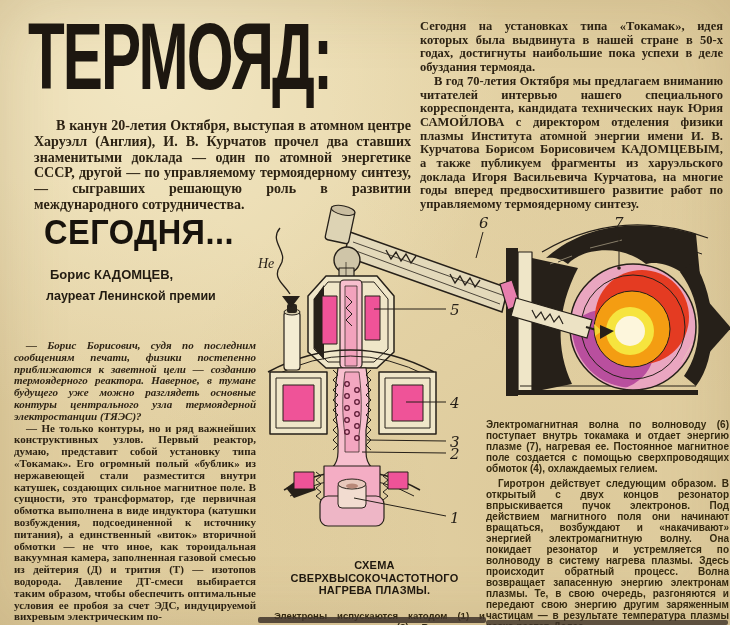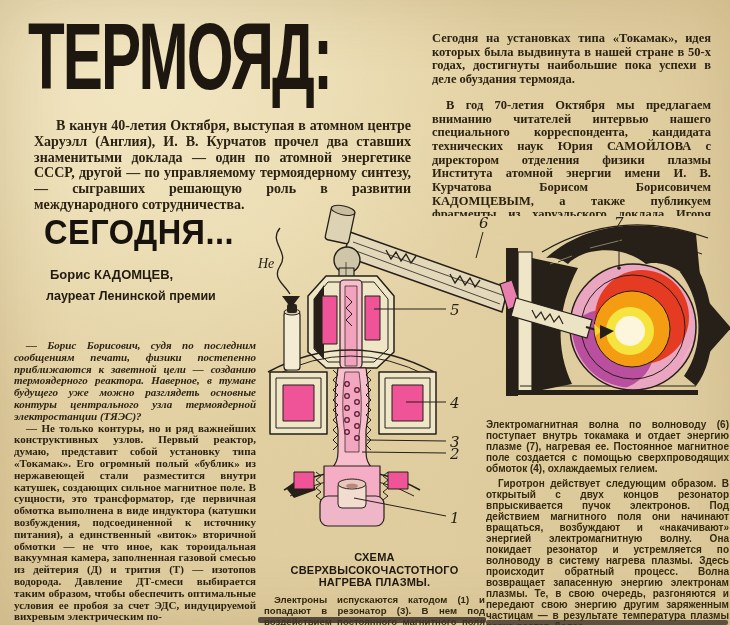--- a/index.html
+++ b/index.html
@@ -33,21 +33,21 @@
     left:34px;top:118px;width:377px;height:100px;
     font-weight:bold;font-size:14px;line-height:15.8px;
     text-align:justify;overflow:hidden;
   }
   .intro p{margin:0;text-indent:22px;}
   .lead{
     left:420px;top:20px;width:303px;height:196px;
     font-weight:bold;font-size:12.5px;line-height:13.7px;
     text-align:justify;overflow:hidden;
   }
-  .lead p{margin:12px;}
+  .lead p{margin:0;}
   .lead p.ind{text-indent:14px;}
   .sec-head{
     left:44px;top:214px;
     font-family:"Liberation Sans", sans-serif;
     font-weight:bold;font-size:35px;line-height:1;
     color:#17120c;letter-spacing:.5px;
     transform:scaleX(.93);transform-origin:left top;
     white-space:nowrap;
   }
   .author{
@@ -63,21 +63,21 @@
     text-align:justify;overflow:hidden;
   }
   .interview p{margin:0;text-indent:12px;}
   .interview .q{font-style:italic;}
   .caption{
     left:264px;top:546px;width:221px;height:79px;
     font-family:"Liberation Sans", sans-serif;
     overflow:hidden;
   }
   .caption .ct{
-    margin:5px;text-align:center;
+    margin:13px;text-align:center;
     font-weight:bold;font-size:11px;line-height:12.5px;
     letter-spacing:.2px;color:#1f180f;
   }
   .caption .cb{
     margin:1px 0 0 0;
     font-weight:bold;font-size:9.6px;line-height:11.1px;
     text-align:justify;text-indent:10px;color:#33290f;
   }
   .physics{
     left:486px;top:407px;width:243px;height:218px;
@@ -91,21 +91,21 @@
   .diagram{left:250px;top:200px;pointer-events:none;}
 </style>
 </head>
 <body>
 
 <div class="page">
 
   <div class="abs title">ТЕРМОЯД:</div>
 
   <div class="abs intro">
-    <p>В канун 40-летия Октября, выступая в атомном центре Харуэлл (Англия), И. В. Курчатов прочел два ставших знаменитыми доклада — один по атомной энергетике СССР, другой — по управляемому термоядерному синтезу,— сыгравших решающую роль в развитии международного сотрудничества.</p>
+    <p>В канун 20-летия Октября, выступая в атомном центре Харуэлл (Англия), И. В. Курчатов прочел два ставших знаменитыми доклада — один по атомной энергетике СССР, другой — по управляемому термоядерному синтезу,— сыгравших решающую роль в развитии международного сотрудничества.</p>
   </div>
 
   <div class="abs lead">
     <p>Сегодня на установках типа «Токамак», идея которых была выдвинута в нашей стране в 50-х годах, достигнуты наибольшие пока успехи в деле обуздания термояда.</p>
     <p class="ind">В год 70-летия Октября мы предлагаем вниманию читателей интервью нашего специального корреспондента, кандидата технических наук Юрия САМОЙЛОВА с директором отделения физики плазмы Института атомной энергии имени И. В. Курчатова Борисом Борисовичем КАДОМЦЕВЫМ, а также публикуем фрагменты из харуэльского доклада Игоря Васильевича Курчатова, на многие годы вперед предвосхитившего развитие работ по управляемому термоядерному синтезу.</p>
   </div>
 
   <div class="abs sec-head">СЕГОДНЯ...</div>
 
   <div class="abs author">

